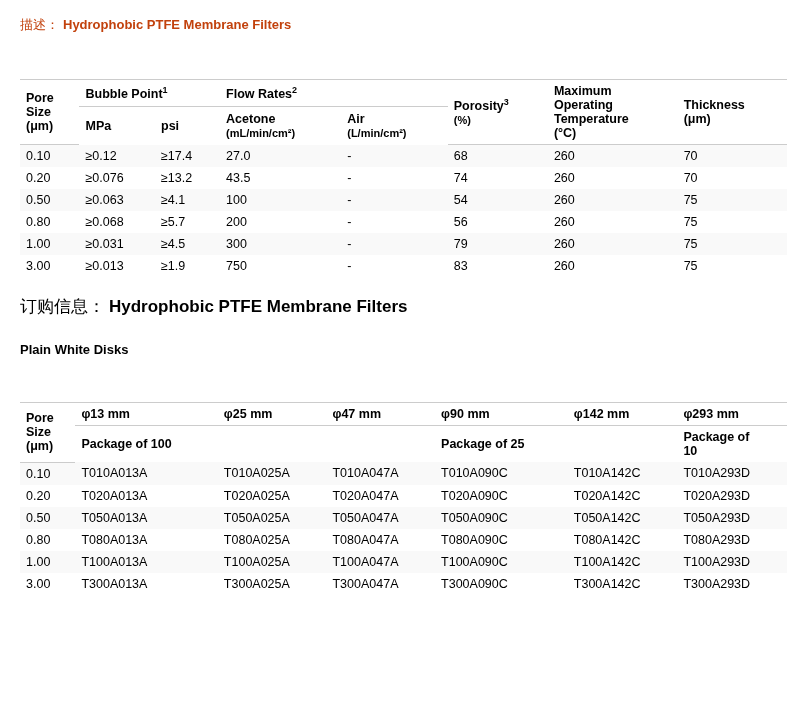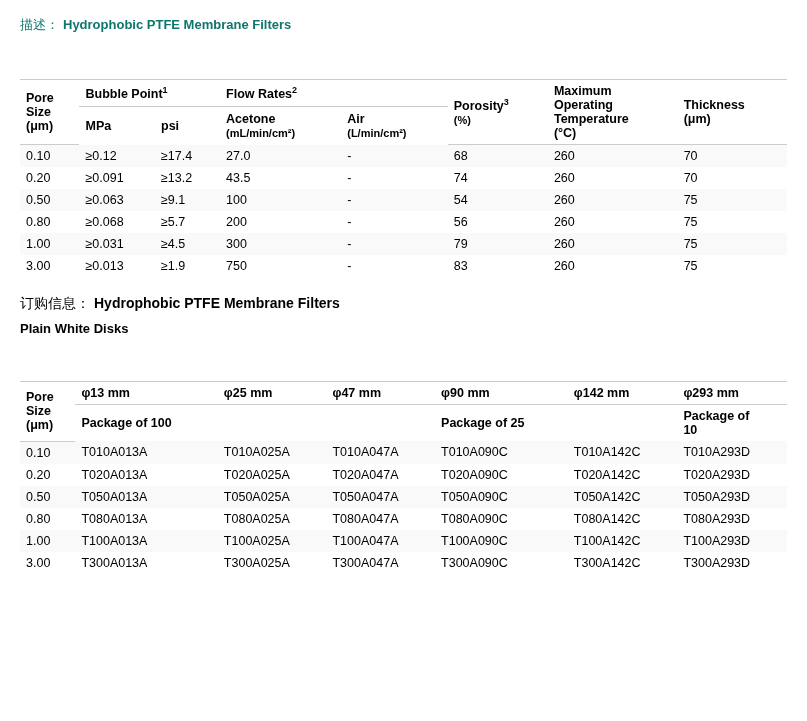--- a/index.html
+++ b/index.html
@@ -8,21 +8,21 @@
       font-size: 13px;
       background: #fff;
       color: #000;
       padding: 16px 20px;
       width: 807px;
     }
     .section-title {
       font-weight: bold;
       font-size: 13px;
       margin-bottom: 12px;
-      color: #0f766e;
+      color: #c2410c;
     }
     .section-title span {
       font-weight: normal;
       margin-right: 4px;
     }
     table {
       border-collapse: collapse;
       width: 100%;
       margin-bottom: 10px;
       margin-top: 45px;
@@ -47,22 +47,22 @@
       border-bottom: 1px solid #ccc;
     }
     .sub-label {
       font-size: 11px;
     }
     .section-gap {
       margin-top: 18px;
     }
     .order-title {
       font-weight: bold;
-      font-size: 14px;
-      margin-bottom: 8px;
+      font-size: 17px;
+      margin-bottom: 24px;
     }
     .order-title span {
       font-weight: normal;
       margin-right: 4px;
     }
     .plain-white-title {
       font-weight: bold;
       font-size: 13px;
       margin-bottom: 6px;
     }
@@ -114,32 +114,32 @@
     <td>≥0.12</td>
     <td>≥17.4</td>
     <td>27.0</td>
     <td>-</td>
     <td>68</td>
     <td>260</td>
     <td>70</td>
   </tr>
       <tr>
     <td>0.20</td>
-    <td>≥0.091</td>
+    <td>≥0.076</td>
     <td>≥13.2</td>
     <td>43.5</td>
     <td>-</td>
     <td>74</td>
     <td>260</td>
     <td>70</td>
   </tr>
       <tr>
     <td>0.50</td>
     <td>≥0.063</td>
-    <td>≥9.1</td>
+    <td>≥4.1</td>
     <td>100</td>
     <td>-</td>
     <td>54</td>
     <td>260</td>
     <td>75</td>
   </tr>
       <tr>
     <td>0.80</td>
     <td>≥0.068</td>
     <td>≥5.7</td>

